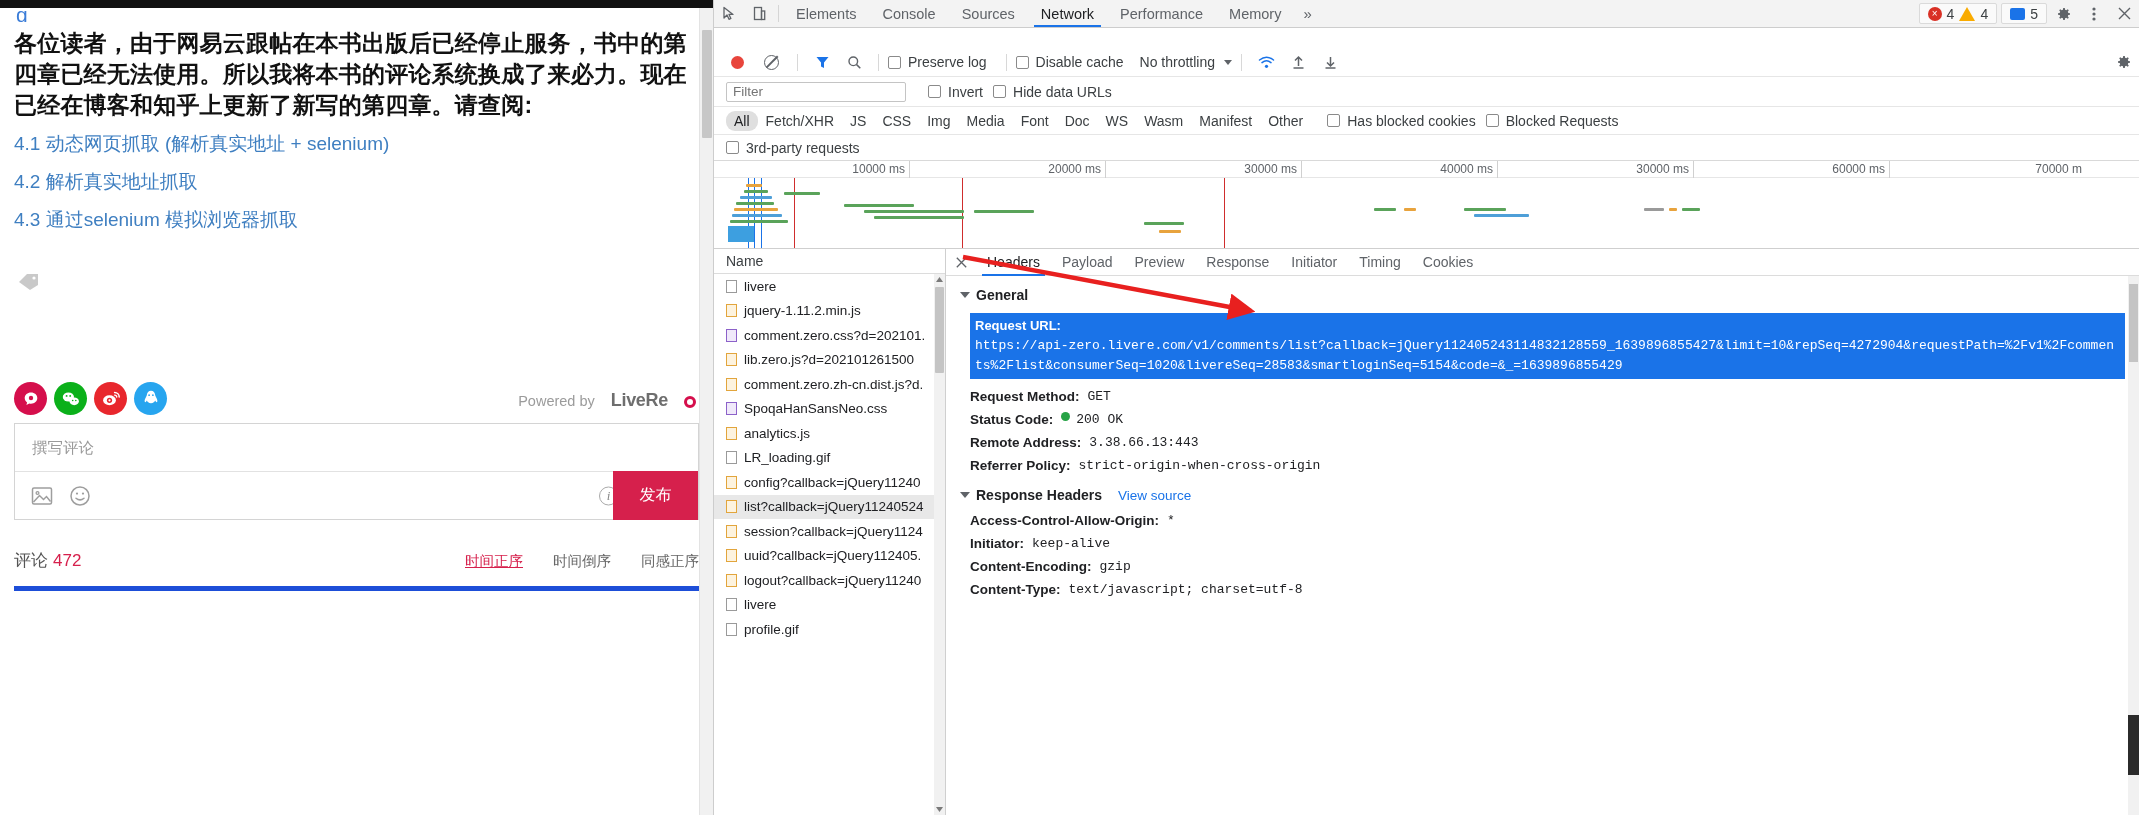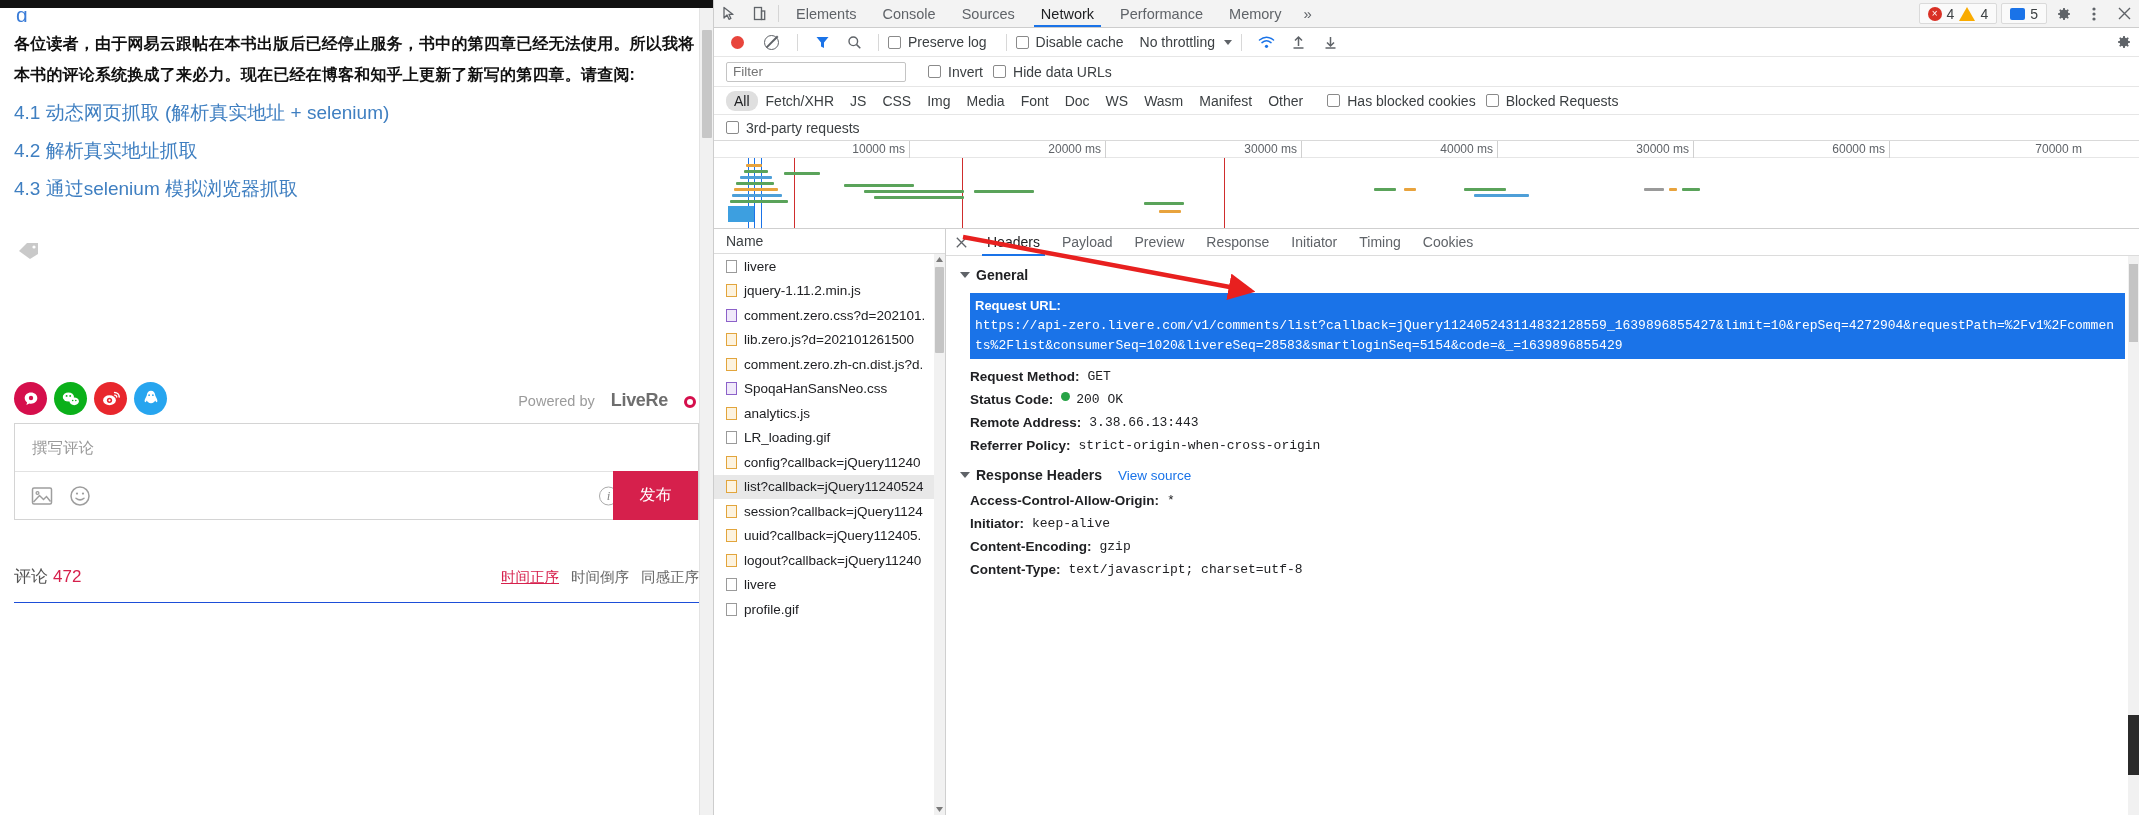--- a/index.html
+++ b/index.html
@@ -18,21 +18,21 @@
   }
   #page-topbar { height:8px; background:#111; width:100%; }
   #page-inner { padding:0 14px; position:relative; }
 
   .clip-top {
     height:14px; overflow:hidden; color:#3b7dd8;
     font-size:21px; line-height:14px; padding-left:2px;
   }
 
   .para {
-    font-size:16px; font-weight:bold; color:#111;
+    font-size:23px; font-weight:bold; color:#111;
     line-height:31px; margin:6px 0 0 0; letter-spacing:.2px;
   }
   .toc-link {
     display:block; color:#3f7fc1; font-size:19px;
     line-height:31px; margin-top:7px; cursor:pointer;
     text-decoration:none;
   }
 
   .tag-icon { margin:38px 0 0 4px; width:22px; height:18px; }
 
@@ -82,27 +82,27 @@
     font-style:italic; font-family:"Liberation Serif", serif;
   }
   .publish-btn {
     position:absolute; right:0; top:-1px; height:49px; width:85px;
     background:#d6204c; color:#fff; border:0; font-size:16px;
     cursor:pointer; font-family:"Liberation Sans", sans-serif;
   }
 
   
   .count-row {
-    position:absolute; left:14px; top:540px; width:685px;
+    position:absolute; left:14px; top:524px; width:685px;
     display:flex; align-items:baseline; justify-content:space-between;
-    padding-bottom:14px; border-bottom:1px solid #1d4ed8;text-align:right;
+    padding-bottom:14px; border-bottom:5px solid #1d4ed8;text-align:right;
   }
   .count-label { font-size:17px; color:#555; }
   .count-num   { font-size:17px; color:#d6204c; margin-left:5px; }
-  .sorts { display:flex; gap:12px;margin-top:28px; }
+  .sorts { display:flex; gap:30px;margin-top:28px; }
   .sort-item { font-size:14.5px; color:#666; cursor:pointer; }
   .sort-item.active { color:#d6204c; text-decoration:underline; }
 
   
   .page-scroll {
     position:absolute; right:0; top:8px; width:14px; height:807px;
     background:#f1f1f1; border-left:1px solid #e3e3e3;
   }
   .page-scroll .thumb {
     position:absolute; top:22px; left:2px; width:10px; height:108px;
@@ -152,20 +152,21 @@
     border-right:8px solid transparent; border-bottom:14px solid #f9ab00;
     position:relative;
   }
   .badge-msg { width:15px; height:12px; background:#1a73e8; border-radius:2px; }
 
   
   .nt-row {
     display:flex; align-items:center; height:29px; flex:0 0 29px;
     padding-left:8px; gap:2px; background:#fff;
     border-bottom:1px solid #e6e6e6;
+    margin-top:20px;
   }
   .rec-dot { width:13px; height:13px; border-radius:50%; background:#e8453c;
              margin:0 9px; cursor:pointer; }
   .clear-ico { width:15px; height:15px; border:1.8px solid #5f6368;
                border-radius:50%; position:relative; margin:0 9px; cursor:pointer; }
   .clear-ico::after { content:""; position:absolute; left:-1px; top:5.5px;
                       width:16px; height:1.8px; background:#5f6368;
                       transform:rotate(-45deg); }
   .vsep { width:1px; height:17px; background:#d8d8d8; margin:0 7px; }
   .chk { width:13px; height:13px; border:1.5px solid #8a8a8a; border-radius:2px;

